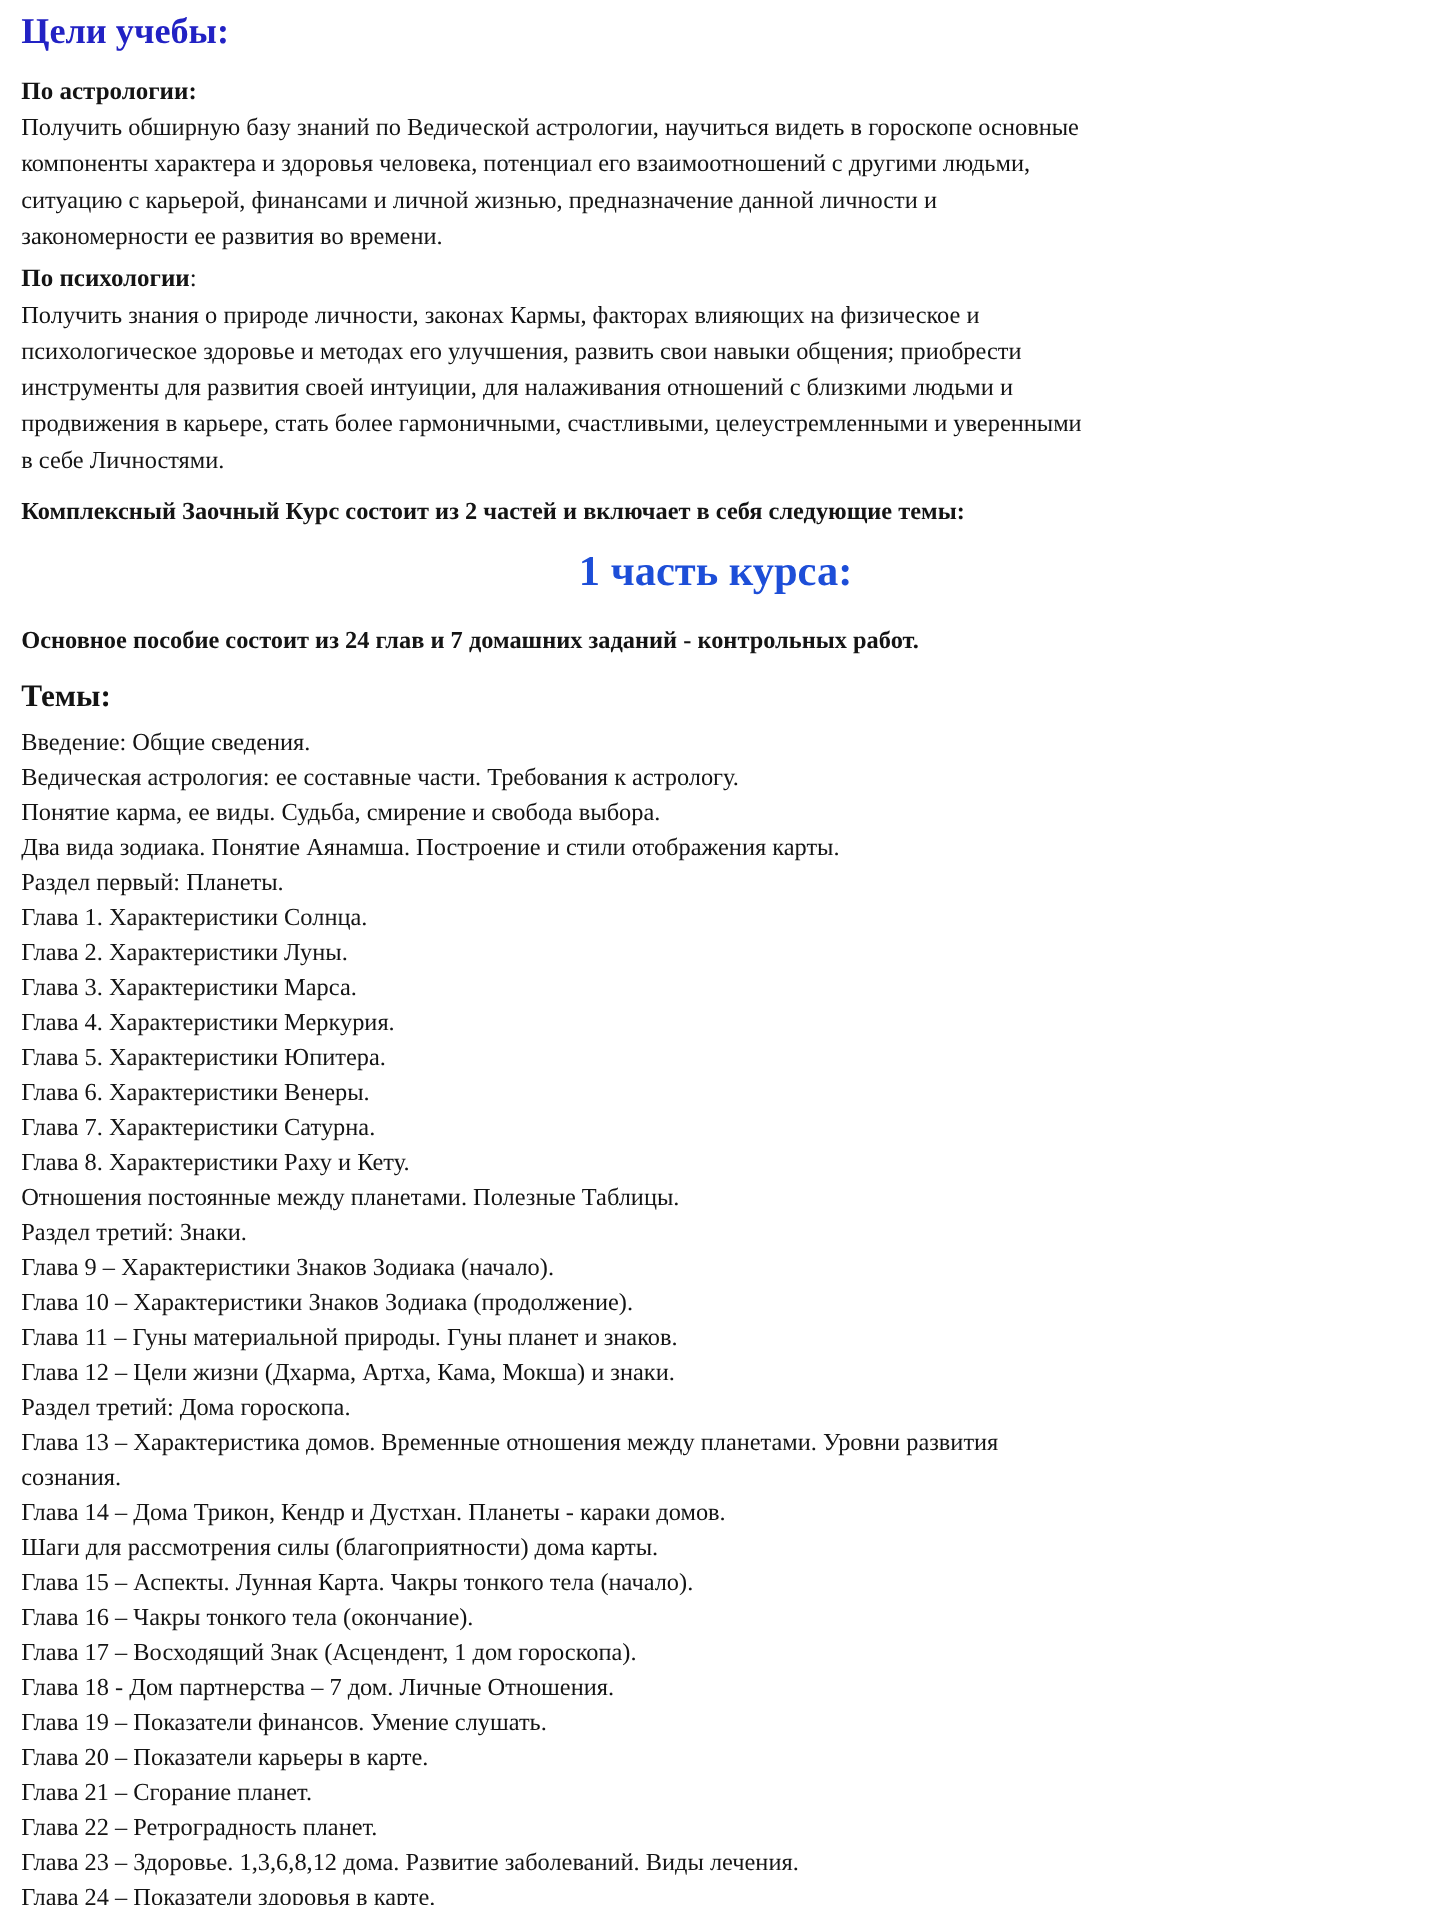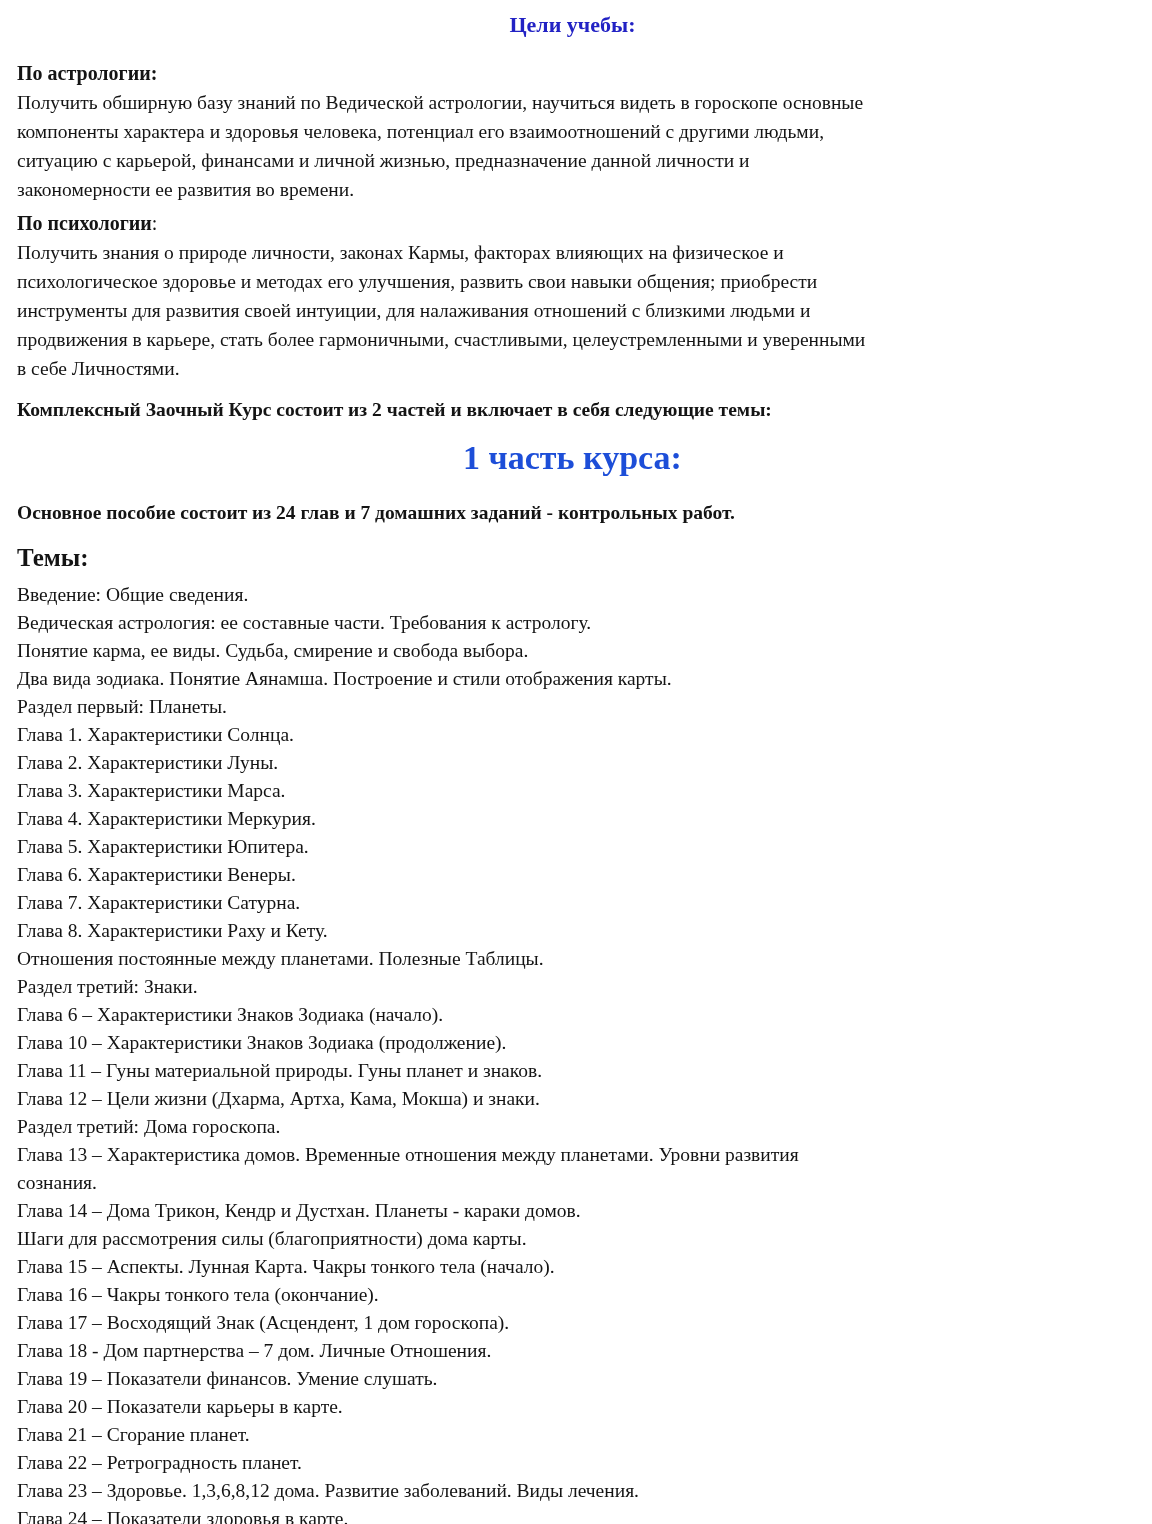--- a/index.html
+++ b/index.html
@@ -6,22 +6,21 @@
   html, body { background: #ffffff; }
   body {
     width: 1152px;
     height: 1524px;
     overflow: hidden;
     font-family: "Liberation Serif", "DejaVu Serif", serif;
     color: #141414;
     padding: 12px 24px 0 17px;
   }
   .doc-title {
-    text-align: center;
-    font-size: 22px;
+    font-size: 29px;
     font-weight: bold;
     line-height: 26px;
     margin-bottom: 21px;
   }
   .section-heading {
     font-size: 20px;
     font-weight: bold;
     line-height: 29px;
   }
   .section-heading .colon-regular { font-weight: normal; }
@@ -97,21 +96,21 @@
     <div class="topic-item">Глава 1. Характеристики Солнца.</div>
     <div class="topic-item">Глава 2. Характеристики Луны.</div>
     <div class="topic-item">Глава 3. Характеристики Марса.</div>
     <div class="topic-item">Глава 4. Характеристики Меркурия.</div>
     <div class="topic-item">Глава 5. Характеристики Юпитера.</div>
     <div class="topic-item">Глава 6. Характеристики Венеры.</div>
     <div class="topic-item">Глава 7. Характеристики Сатурна.</div>
     <div class="topic-item">Глава 8. Характеристики Раху и Кету.</div>
     <div class="topic-item">Отношения постоянные между планетами. Полезные Таблицы.</div>
     <div class="topic-item">Раздел третий: Знаки.</div>
-    <div class="topic-item">Глава 6 – Характеристики Знаков Зодиака (начало).</div>
+    <div class="topic-item">Глава 9 – Характеристики Знаков Зодиака (начало).</div>
     <div class="topic-item">Глава 10 – Характеристики Знаков Зодиака (продолжение).</div>
     <div class="topic-item">Глава 11 – Гуны материальной природы. Гуны планет и знаков.</div>
     <div class="topic-item">Глава 12 – Цели жизни (Дхарма, Артха, Кама, Мокша) и знаки.</div>
     <div class="topic-item">Раздел третий: Дома гороскопа.</div>
     <div class="topic-item">Глава 13 – Характеристика домов. Временные отношения между планетами. Уровни развития
 сознания.</div>
     <div class="topic-item">Глава 14 – Дома Трикон, Кендр и Дустхан. Планеты - караки домов.</div>
     <div class="topic-item">Шаги для рассмотрения силы (благоприятности) дома карты.</div>
     <div class="topic-item">Глава 15 – Аспекты. Лунная Карта. Чакры тонкого тела (начало).</div>
     <div class="topic-item">Глава 16 – Чакры тонкого тела (окончание).</div>

